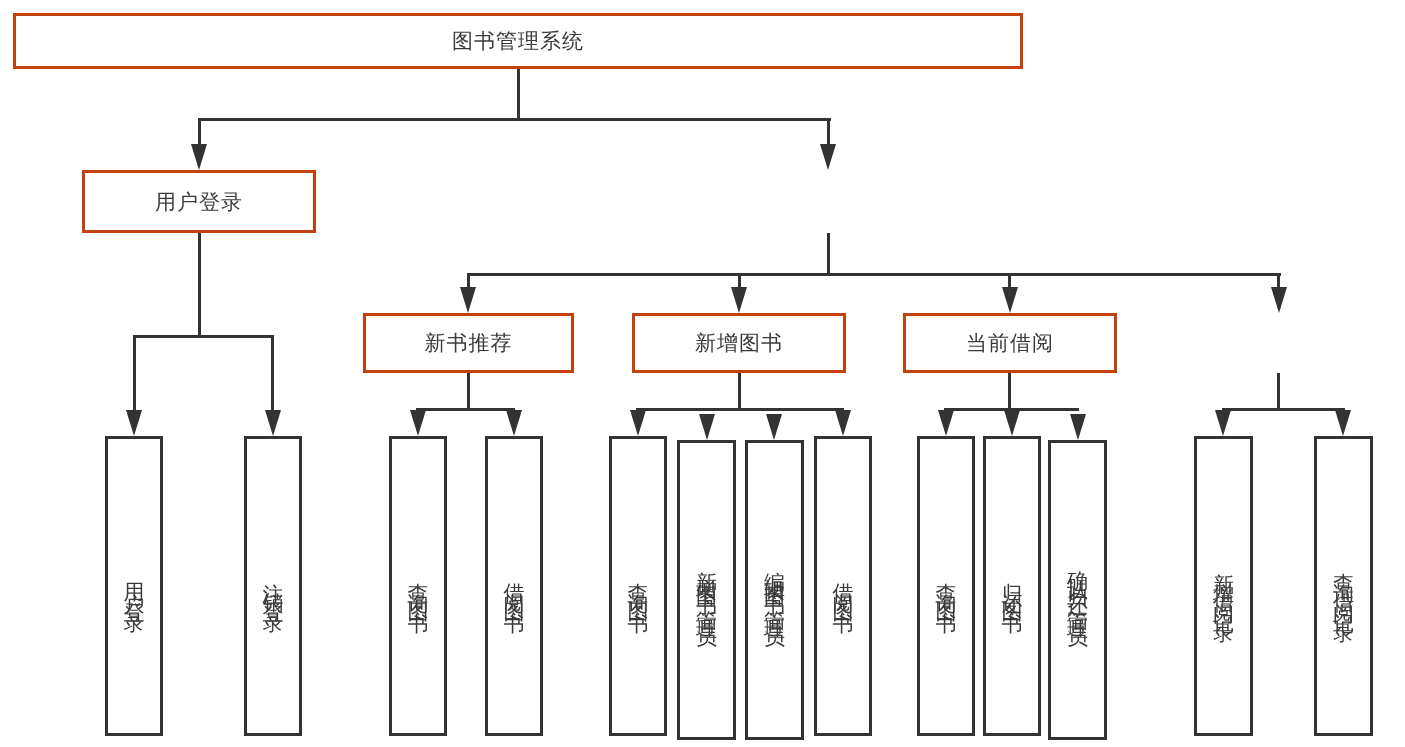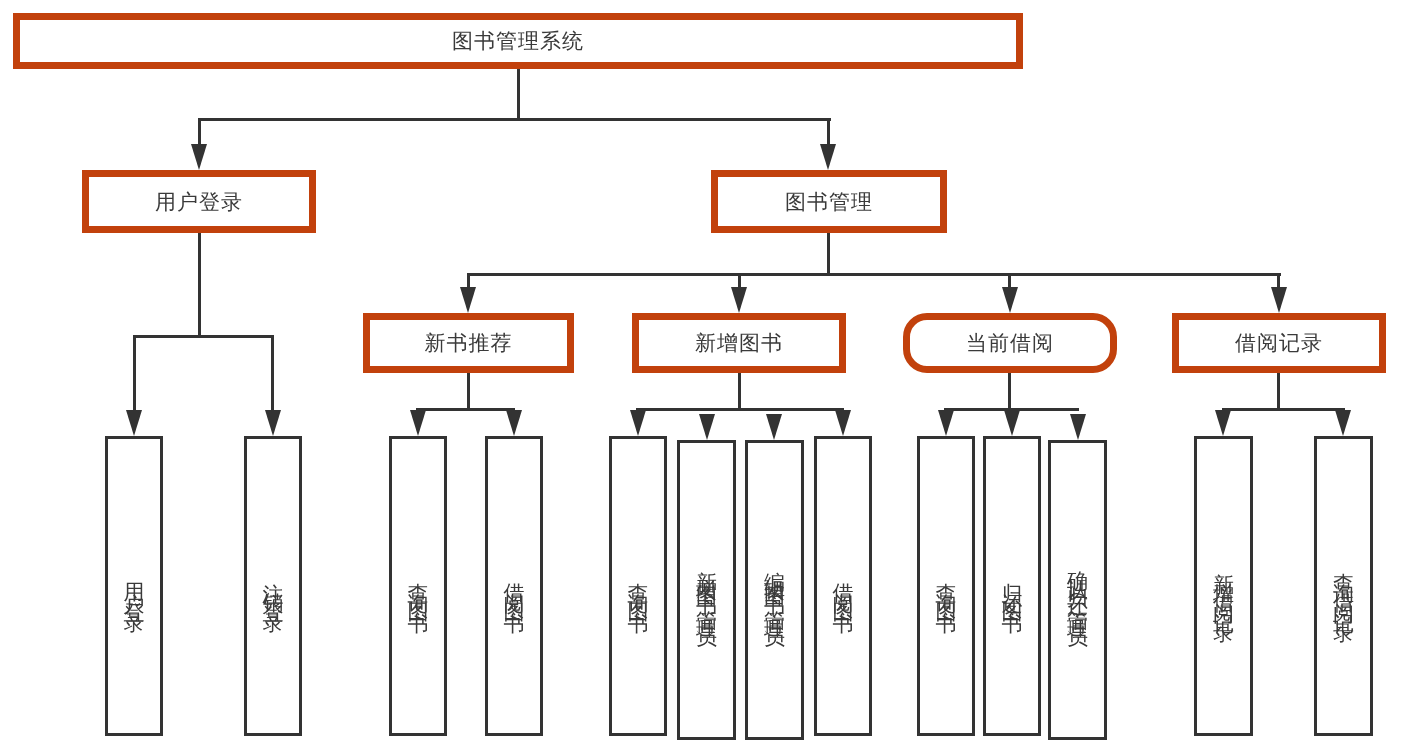--- a/index.html
+++ b/index.html
@@ -6,21 +6,21 @@
   #canvas{
     position:relative;
     width:1405px;height:747px;
     background:#ffffff;
     font-family:"Liberation Sans","DejaVu Sans",sans-serif;
     color:#3a3a3a;
     overflow:hidden;
   }
   .box{
     position:absolute;
-    border:7px solid #c2410c;
+    border:3px solid #c2410c;
     background:#ffffff;
     display:flex;
     align-items:center;
     justify-content:center;
     box-sizing:border-box;
     font-size:21px;
     letter-spacing:1px;
     color:#3a3a3a;
   }
   .leaf{
@@ -69,23 +69,20 @@
   <div class="line" style="left:517px;top:69px;width:3px;height:52px;"></div>
   <div class="line" style="left:198px;top:118px;width:633px;height:3px;"></div>
   <div class="line" style="left:198px;top:118px;width:3px;height:30px;"></div>
   <div class="arrow" style="left:191px;top:144px;"></div>
   <div class="line" style="left:827px;top:118px;width:3px;height:30px;"></div>
   <div class="arrow" style="left:820px;top:144px;"></div>
 
   <div class="box" style="left:82px;top:170px;width:234px;height:63px;">
     <span>用户登录</span>
   </div>
-  <div class="box" style="left:711px;top:170px;width:236px;height:63px;">
-    <span>图书管理</span>
-  </div>
 
   <div class="line" style="left:198px;top:233px;width:3px;height:105px;"></div>
   <div class="line" style="left:133px;top:335px;width:141px;height:3px;"></div>
   <div class="line" style="left:133px;top:335px;width:3px;height:80px;"></div>
   <div class="arrow" style="left:126px;top:410px;"></div>
   <div class="line" style="left:271px;top:335px;width:3px;height:80px;"></div>
   <div class="arrow" style="left:265px;top:410px;"></div>
 
   <div class="line" style="left:827px;top:233px;width:3px;height:43px;"></div>
   <div class="line" style="left:467px;top:273px;width:814px;height:3px;"></div>
@@ -97,25 +94,22 @@
   <div class="arrow" style="left:1002px;top:287px;"></div>
   <div class="line" style="left:1277px;top:273px;width:3px;height:20px;"></div>
   <div class="arrow" style="left:1271px;top:287px;"></div>
 
   <div class="box" style="left:363px;top:313px;width:211px;height:60px;">
     <span>新书推荐</span>
   </div>
   <div class="box" style="left:632px;top:313px;width:214px;height:60px;">
     <span>新增图书</span>
   </div>
-  <div class="box" style="left:903px;top:313px;width:214px;height:60px;border-radius:24px;">
+  <div class="box" style="left:903px;top:313px;width:214px;height:60px;">
     <span>当前借阅</span>
-  </div>
-  <div class="box" style="left:1172px;top:313px;width:214px;height:60px;">
-    <span>借阅记录</span>
   </div>
 
   <div class="line" style="left:467px;top:373px;width:3px;height:37px;"></div>
   <div class="line" style="left:416px;top:408px;width:99px;height:3px;"></div>
   <div class="arrow" style="left:410px;top:410px;"></div>
   <div class="arrow" style="left:506px;top:410px;"></div>
 
   <div class="line" style="left:738px;top:373px;width:3px;height:37px;"></div>
   <div class="line" style="left:636px;top:408px;width:208px;height:3px;"></div>
   <div class="arrow" style="left:630px;top:410px;"></div>

